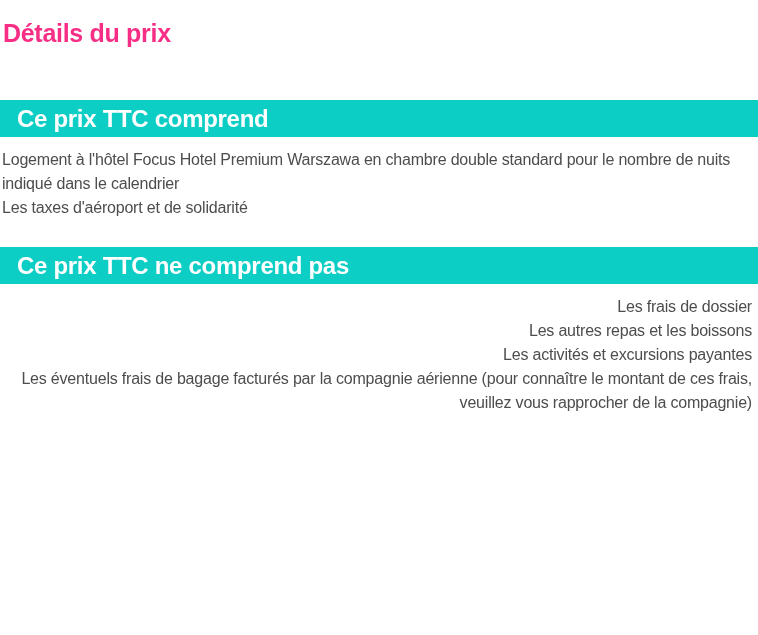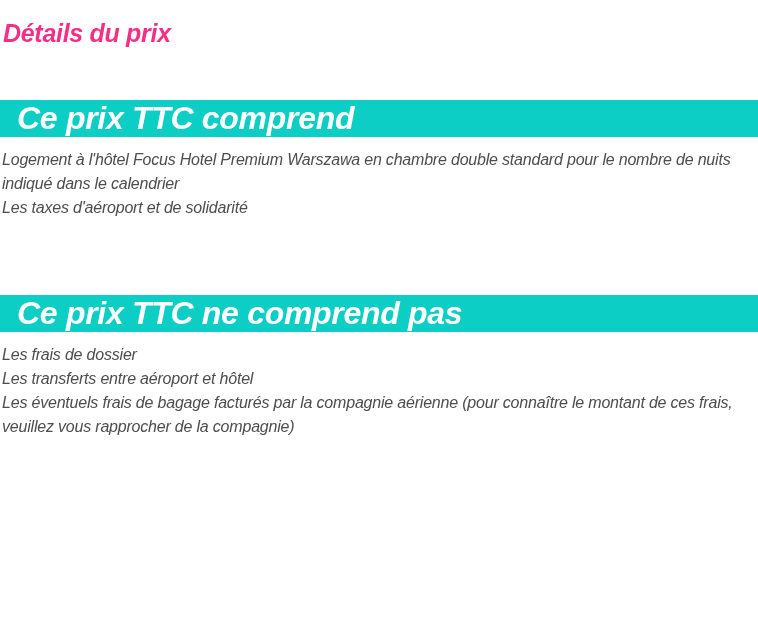--- a/index.html
+++ b/index.html
@@ -7,47 +7,46 @@
     padding: 0;
     background: #ffffff;
   }
   .page {
     position: relative;
     width: 758px;
     height: 635px;
     overflow: hidden;
     background: var(--background, #ffffff);
     font-family: "Liberation Sans", sans-serif;
-    font-style: italic;
   }
   .page-title {
     margin: 0;
     padding: 18px 0 0 3px;
     font-size: 25px;
     line-height: 30px;
     font-weight: bold;
     letter-spacing: -0.3px;
     color: var(--title-pink, #f72e85);
   }
   .price-section {
     display: flow-root; 
   }
   .section-included { margin-top: 52px; }
-  .section-excluded { margin-top: 75px; }
+  .section-excluded { margin-top: 27px; text-align: right; }
   .section-banner {
     background: var(--banner-teal, #0ccec5);
     height: 37px;
     display: flex;
     align-items: center;
     padding-left: 17px;
     box-sizing: border-box;
   }
   .section-banner .banner-label {
     color: var(--banner-text, #ffffff);
-    font-size: 32px;
+    font-size: 24px;
     font-weight: bold;
     letter-spacing: -0.3px;
     white-space: nowrap;
   }
   .item-list {
     margin: 11px 0 0 0;
     padding: 0 6px 0 2px;
     font-size: 16px;
     line-height: 24px;
     letter-spacing: -0.2px;
@@ -74,18 +73,19 @@
       <div class="list-item">Les taxes d'aéroport et de solidarité</div>
     </div>
   </section>
 
   <section class="price-section section-excluded">
     <div class="section-banner">
       <span class="banner-label">Ce prix TTC ne comprend pas</span>
     </div>
     <div class="item-list">
       <div class="list-item">Les frais de dossier</div>
-      <div class="list-item">Les transferts entre aéroport et hôtel</div>
+      <div class="list-item">Les autres repas et les boissons</div>
+      <div class="list-item">Les activités et excursions payantes</div>
       <div class="list-item">Les éventuels frais de bagage facturés par la compagnie aérienne (pour connaître le montant de ces frais, veuillez vous rapprocher de la compagnie)</div>
     </div>
   </section>
 
 </div>
 
 </body></html>

